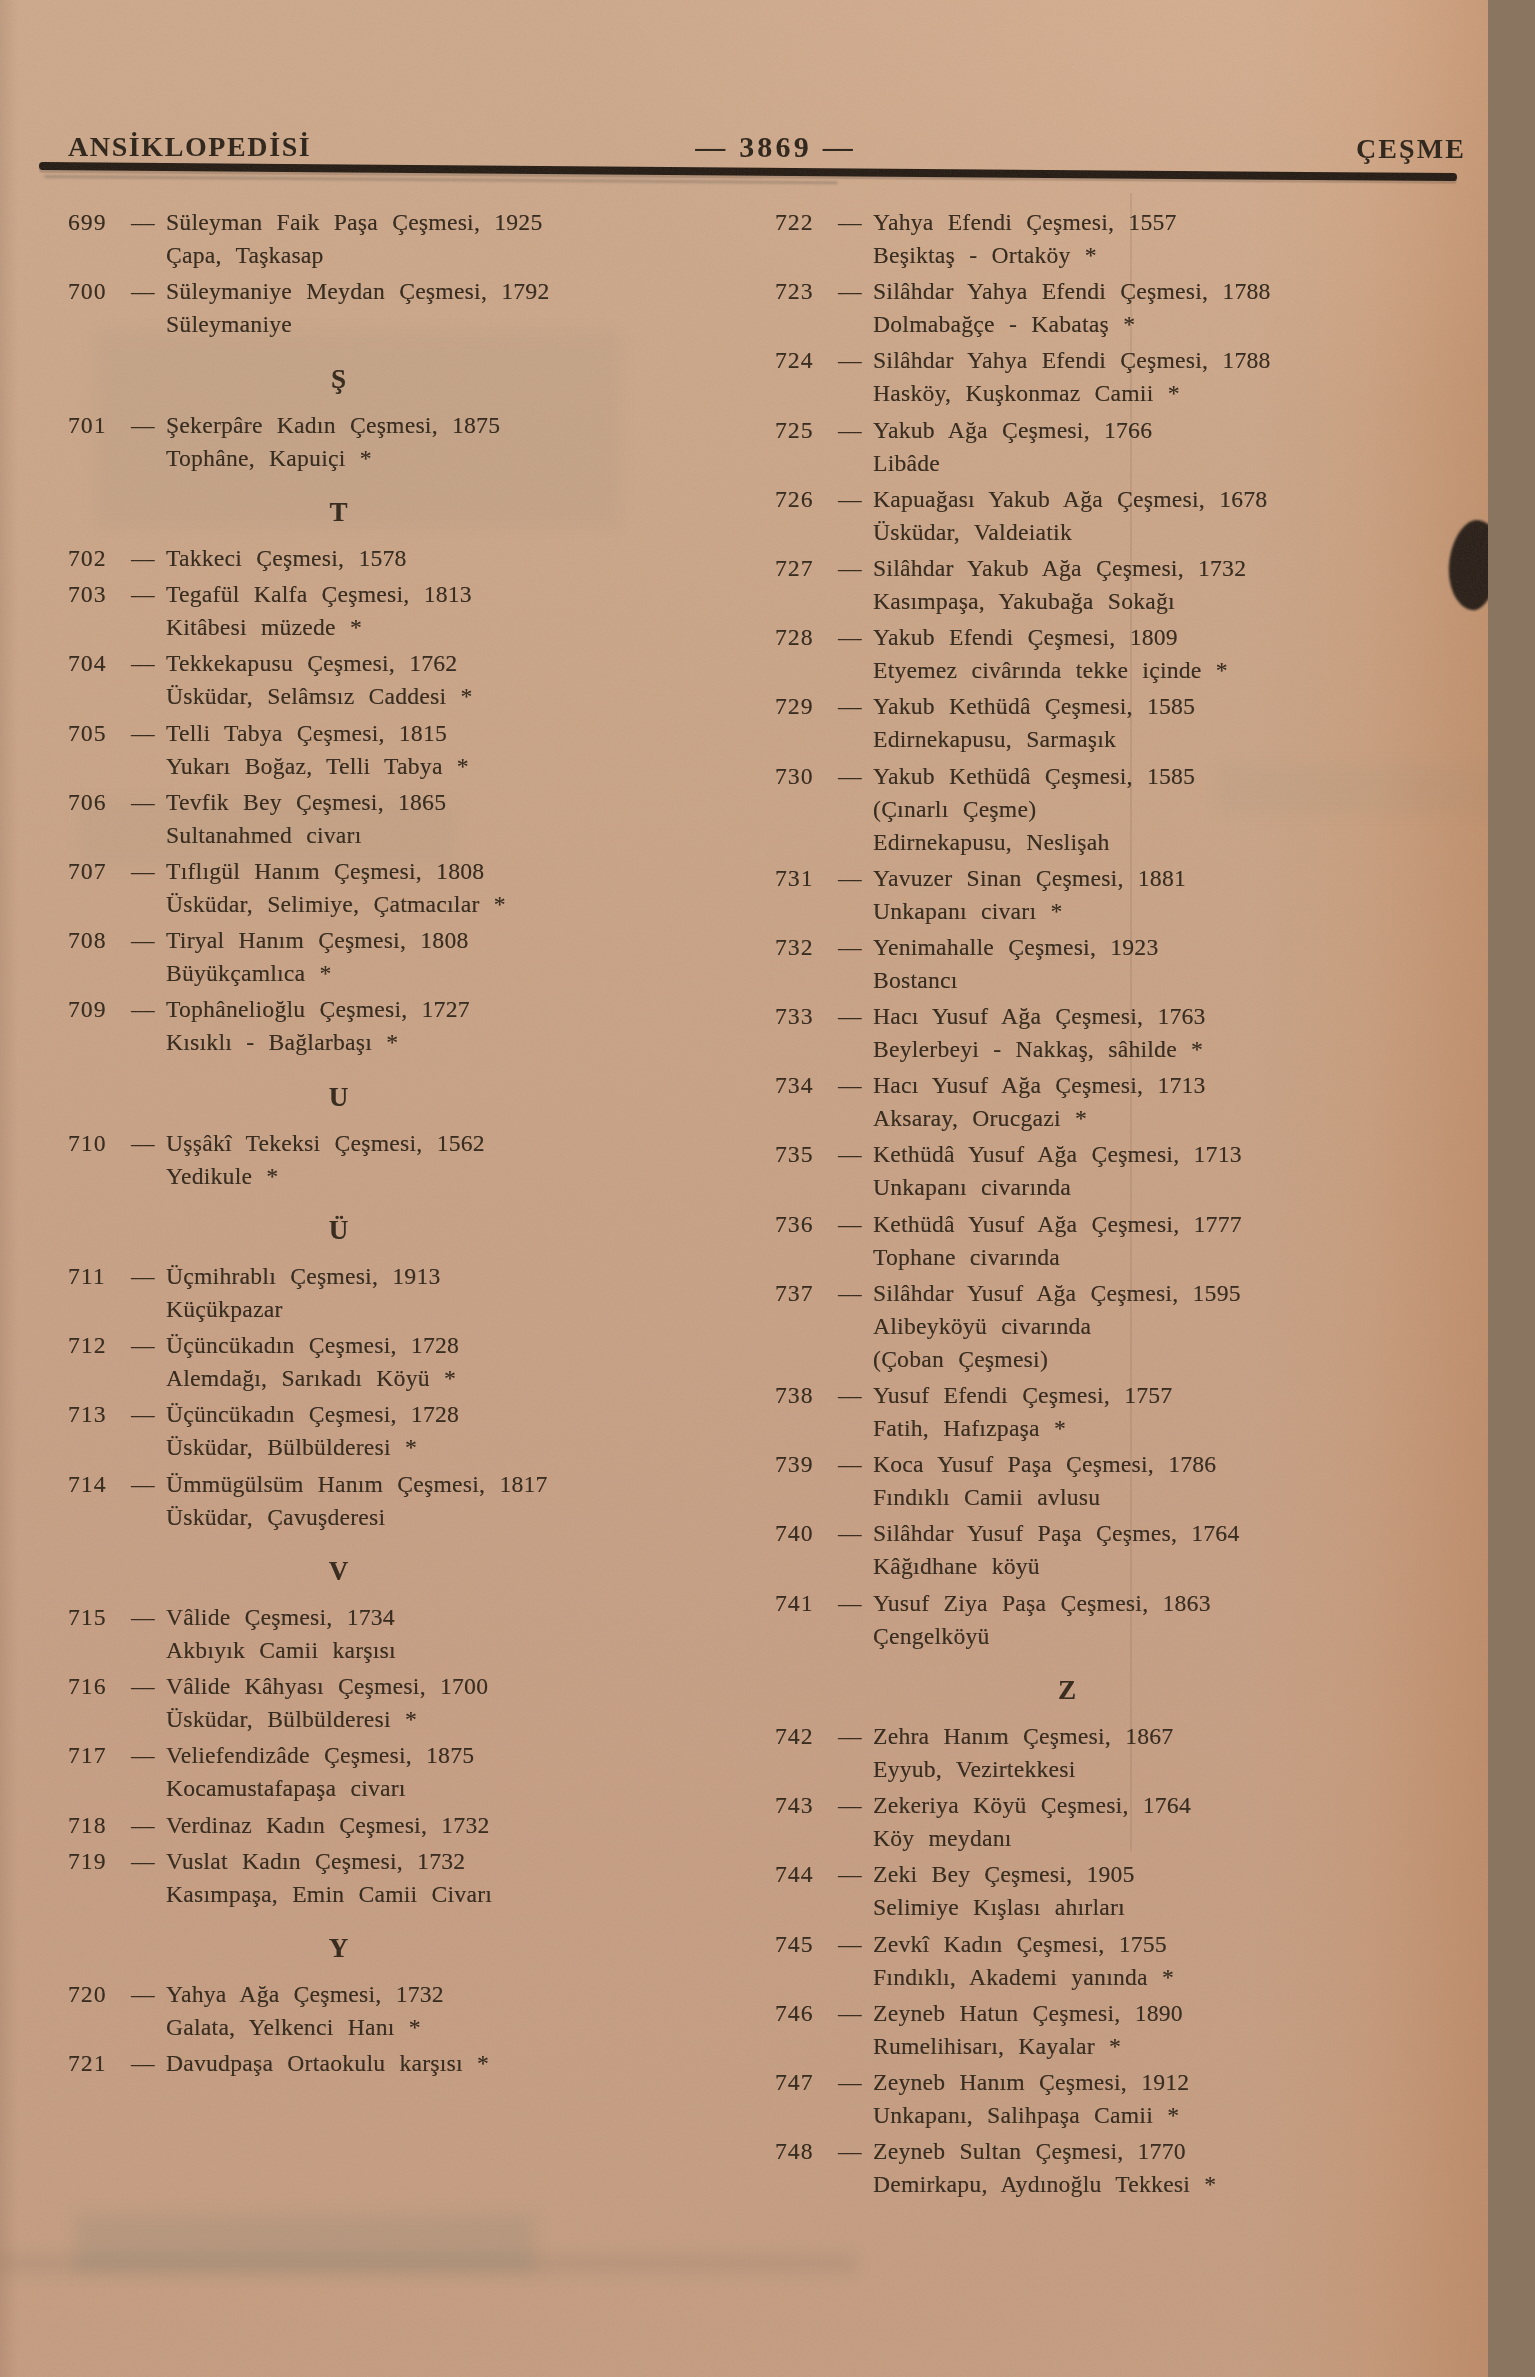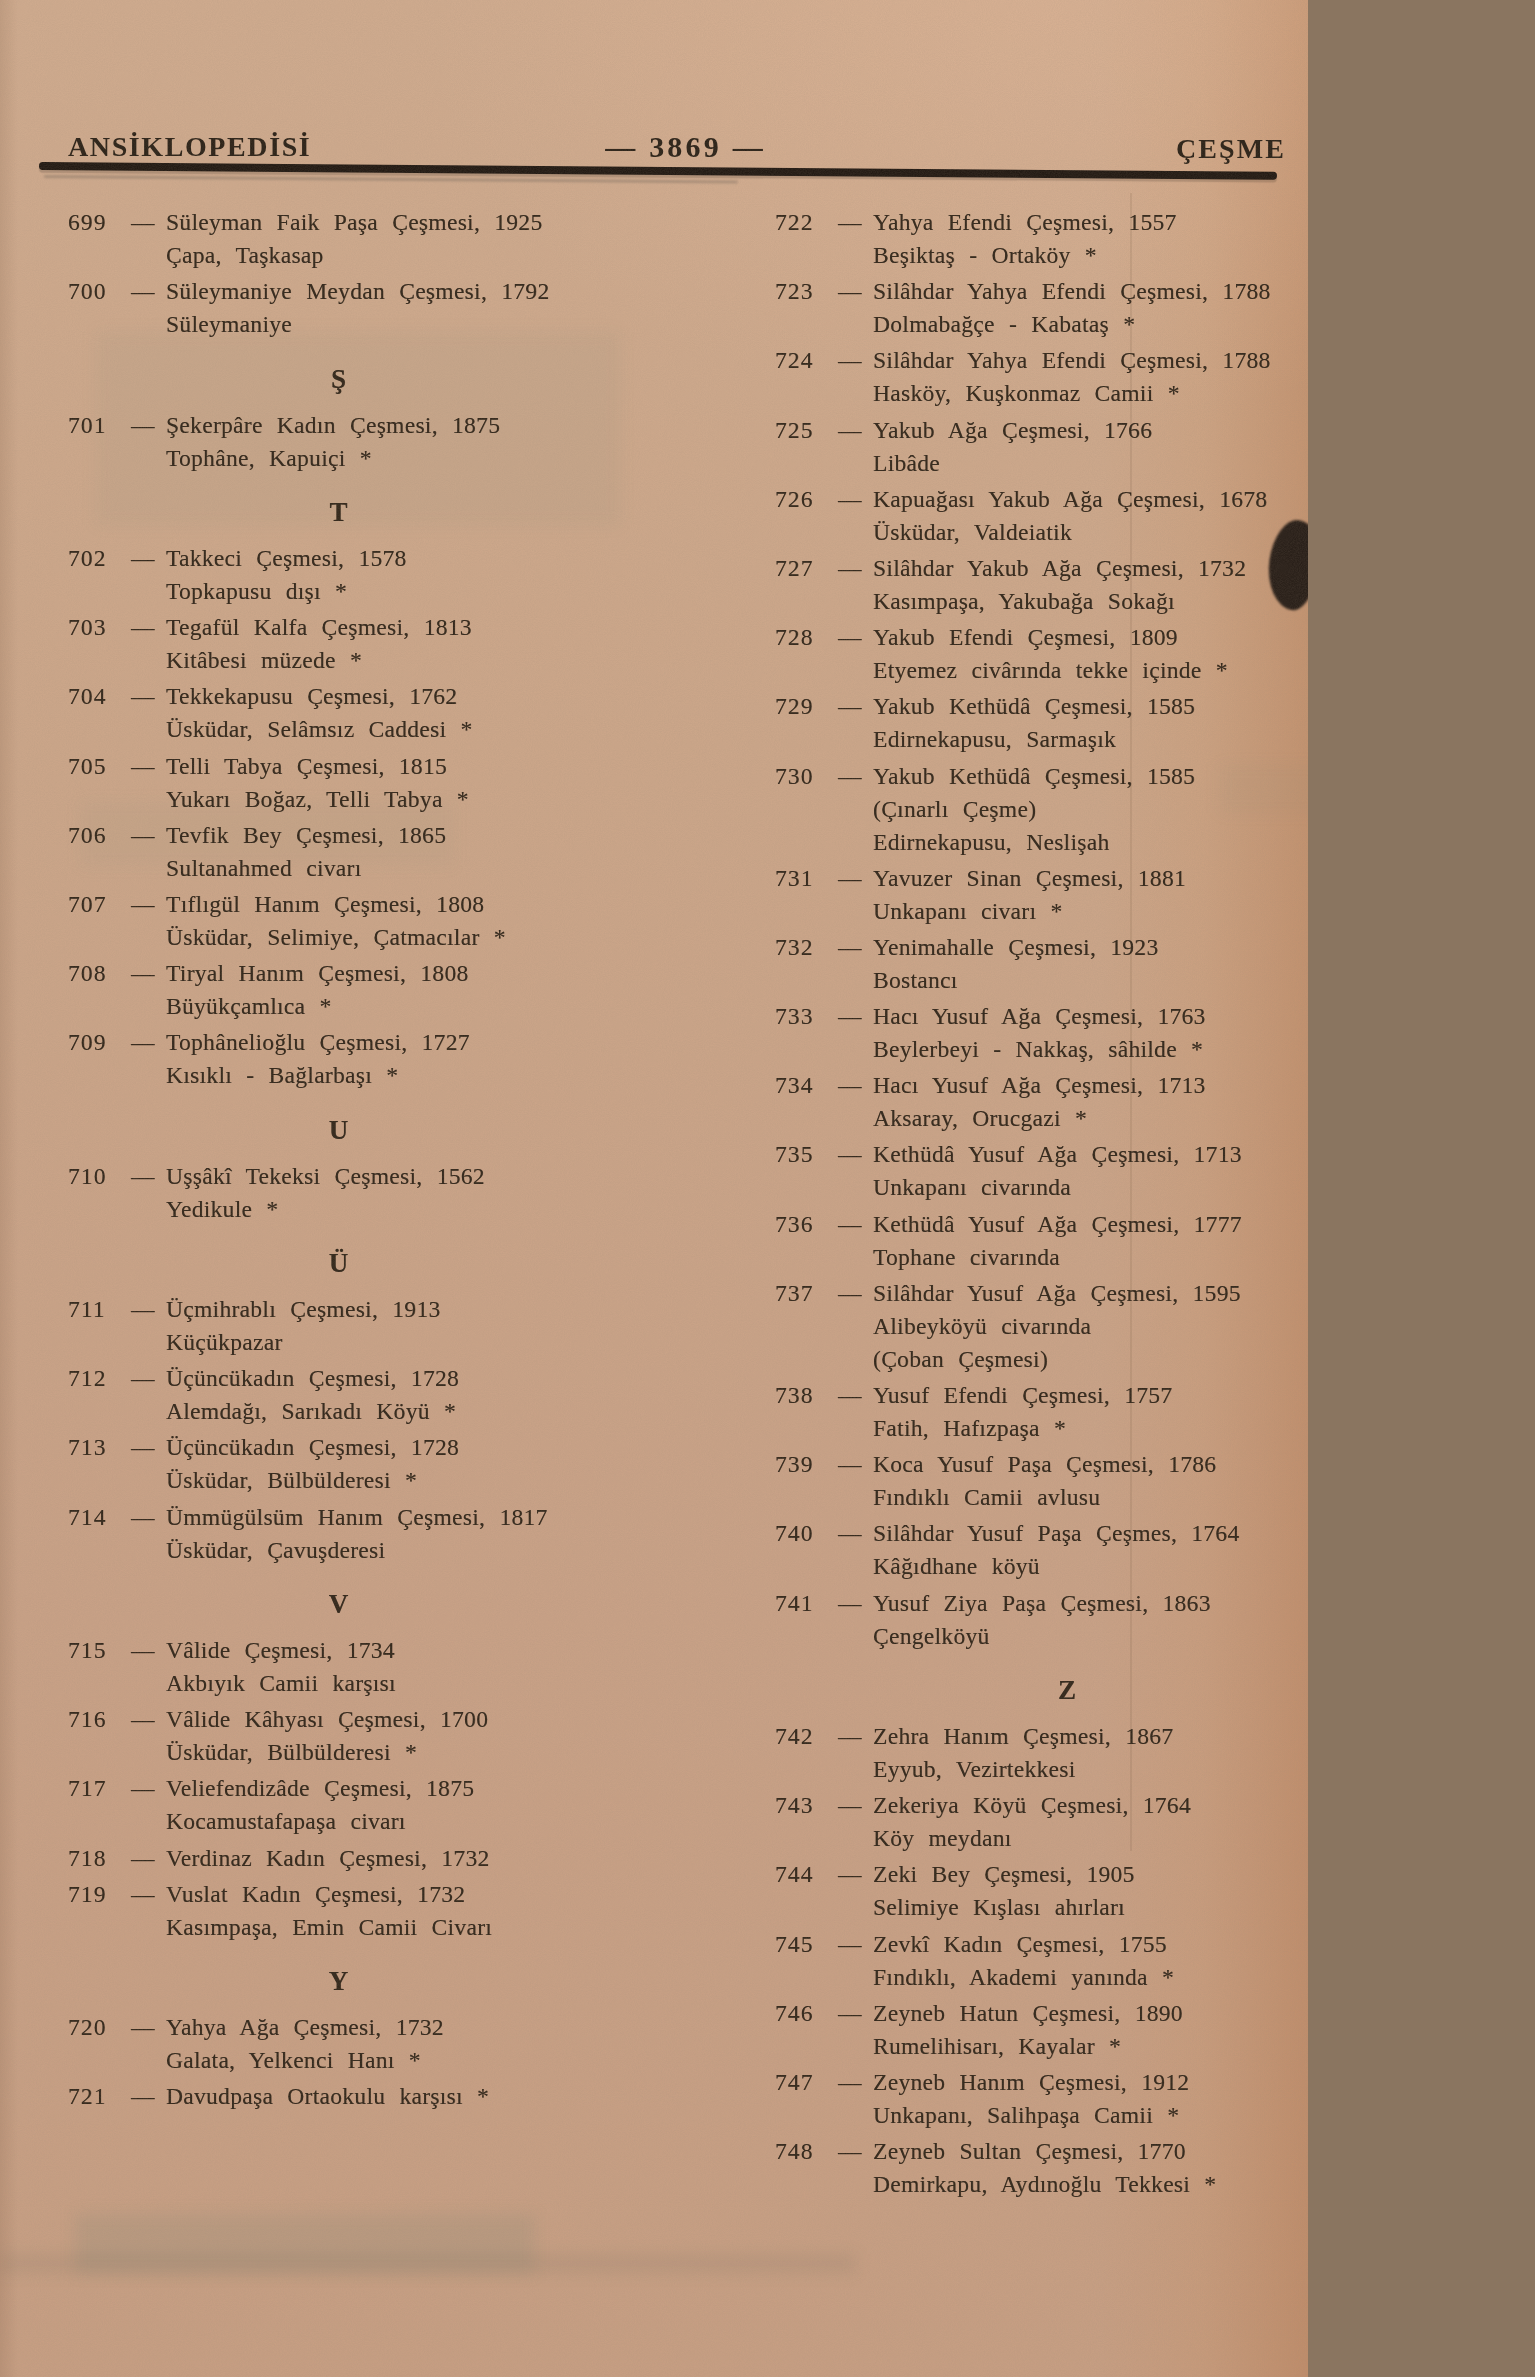--- a/index.html
+++ b/index.html
@@ -1,27 +1,26 @@
 <!DOCTYPE html>
 <html lang="tr" style="font-size:8.6px"><head>
 <meta charset="utf-8">
 <style>
   html,body{margin:0;padding:0;background:#8a7560;}
   .page{
     position:relative;
-    width:1264px;height:2377px;
+    width:1488px;height:2377px;
     overflow:hidden;
     font-family:"Liberation Serif","DejaVu Serif",serif;
     color:#2f2418;
     background:
       radial-gradient(ellipse 1016px 695px at 80% 0%, rgba(236,190,158,0.30), rgba(0,0,0,0) 62%),
       linear-gradient(90deg, rgba(84,52,32,0.12) 0px, rgba(0,0,0,0) 18px),
       linear-gradient(90deg, rgba(0,0,0,0) 84%, rgba(196,116,52,0.10) 92%, rgba(168,88,34,0.26) 100%),
       linear-gradient(180deg,#d1ac8f 0%,#cda78a 32%,#caa287 68%,#c89f83 100%);
-    padding-left: 44px;
   }
   
   .pagehead{position:absolute;left:0;top:131px;width:100%;height:32px;font-weight:bold;color:#281f15;}
   .ph-left{position:absolute;left:68px;top:0;font-size:28px;letter-spacing:1.6px;}
   .ph-center{position:absolute;left:50%;transform:translateX(-54%);top:-1.1px;font-size:30px;letter-spacing:3.2px;margin-left:38px;}
   .ph-right{position:absolute;right:22px;top:2.1px;font-size:28px;letter-spacing:2.1px;}
   .rule{
     position:absolute;left:39px;right:31px;top:162px;height:7.5px;
     background:#1e1610;border-radius:3.7px;
     transform:rotate(0.45deg);transform-origin:left center;
@@ -121,21 +120,20 @@
           </div>
   </div>
 
   <div class="letter">T</div>
 
   <div class="entry">
     <span class="num">702</span>
     <span class="dash">—</span>
     <div class="lines">
             <div class="line">Takkeci Çeşmesi, 1578</div>
-            <div class="line">Topkapusu dışı *</div>
           </div>
   </div>
 
   <div class="entry">
     <span class="num">703</span>
     <span class="dash">—</span>
     <div class="lines">
             <div class="line">Tegafül Kalfa Çeşmesi, 1813</div>
             <div class="line">Kitâbesi müzede *</div>
           </div>

